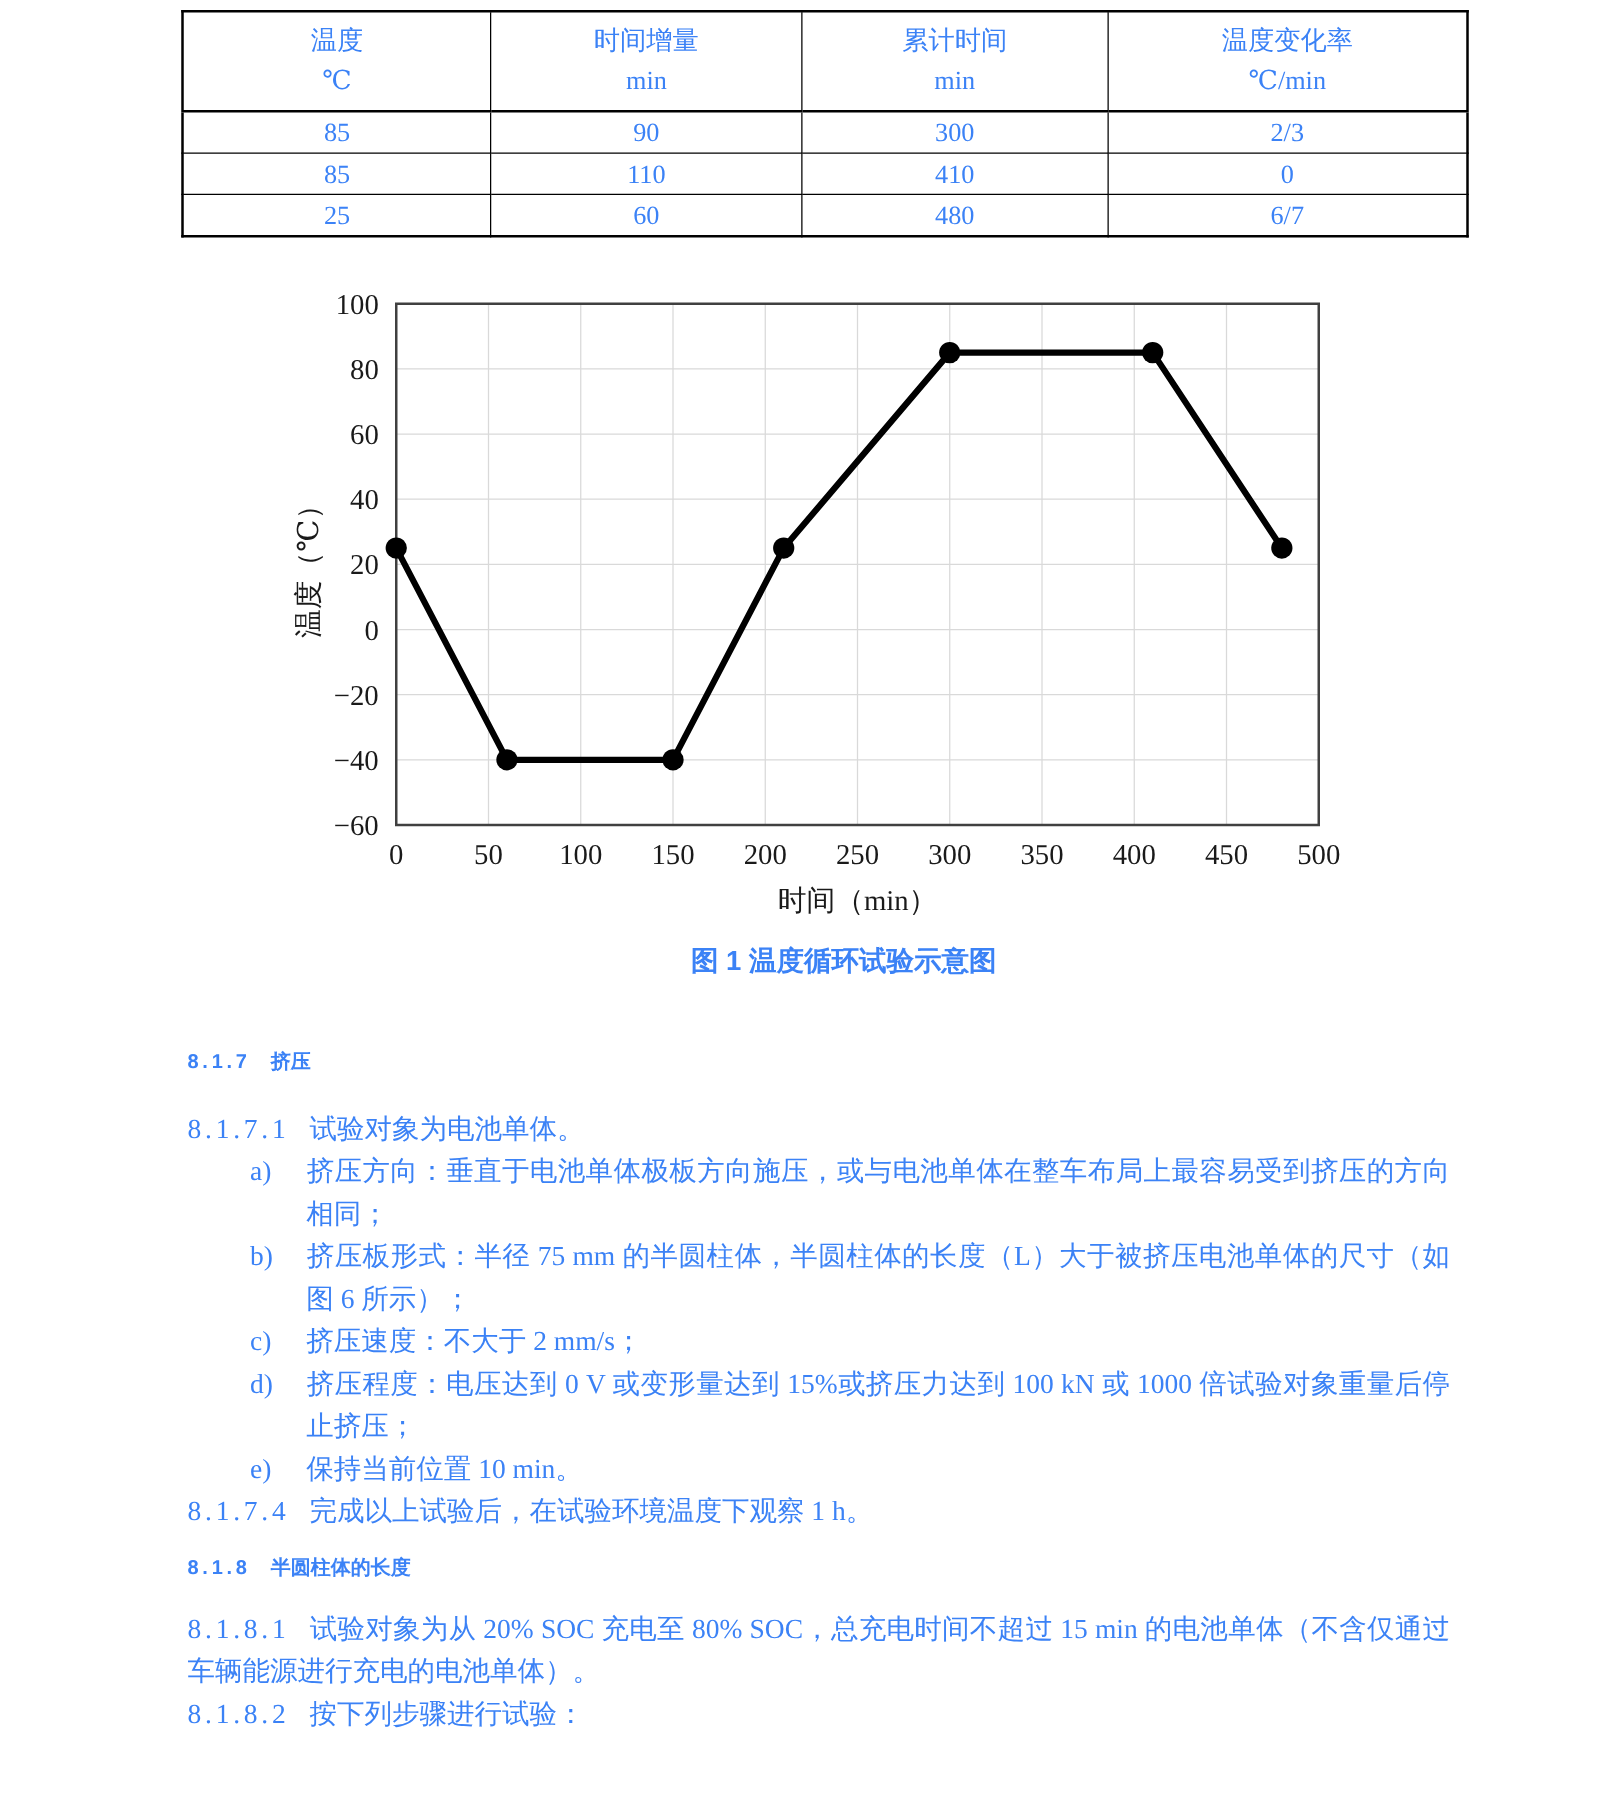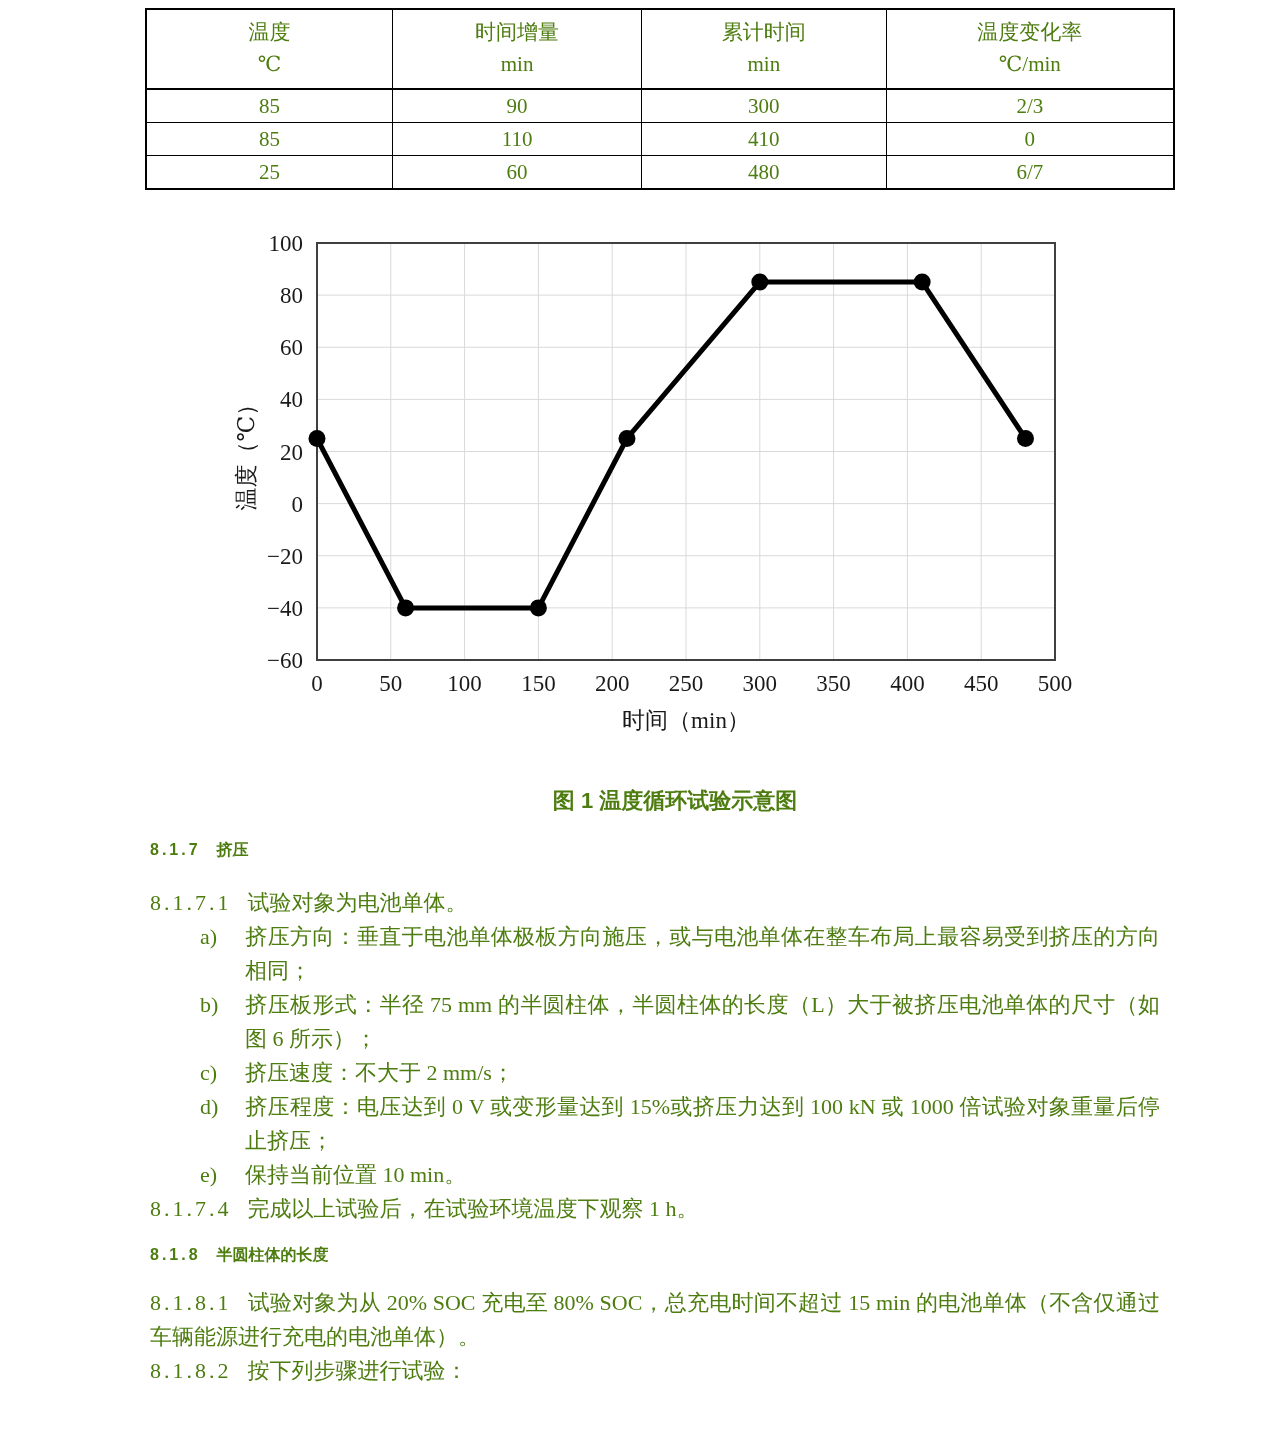--- a/index.html
+++ b/index.html
@@ -1,18 +1,18 @@
 <!DOCTYPE html>
 <html><head>
 <meta charset="utf-8">
 <style>
   html,body { margin:0; padding:0; background:#ffffff; }
   .page {
     position:relative; width:1280px; height:1444px; background:#ffffff;
-    font-family:"Liberation Serif","DejaVu Serif",serif; color:#4d7c0f;
+    font-family:"Liberation Serif","DejaVu Serif",serif; color:#3b82f6;
     overflow:hidden;
   }
 
   
   .std-table {
     position:absolute; top:8px; left:145px; width:1030px;
     border-collapse:collapse; table-layout:fixed;
     border:2.5px solid #000;
   }
   .std-table col.c1{width:24%;} .std-table col.c2{width:24.2%;}
@@ -25,21 +25,21 @@
   .std-table thead .hdr-name { display:block; line-height:30px; }
   .std-table thead .hdr-unit { display:block; line-height:30px; margin-top:2px; }
   .std-table tbody td { height:32px; line-height:32px; }
 
   
   .chart-wrap { position:absolute; top:230px; left:150px; width:960px; height:520px; }
   .chart-wrap svg { display:block; width:960px; height:520px; }
   .chart-wrap svg text { font-family:"Liberation Serif","DejaVu Serif",serif; }
 
   .fig-caption {
-    position:absolute; top:786px; left:150px; width:1050px;
+    position:absolute; top:754px; left:150px; width:1050px;
     text-align:center; font-family:"Liberation Sans","DejaVu Sans",sans-serif;
     font-weight:bold; font-size:22px; line-height:30px;
   }
 
   
   .body-text {
     position:absolute; top:820px; left:150px; width:1010px;
     font-size:22px; line-height:34px; text-align:justify;
   }
   .sec-heading {

